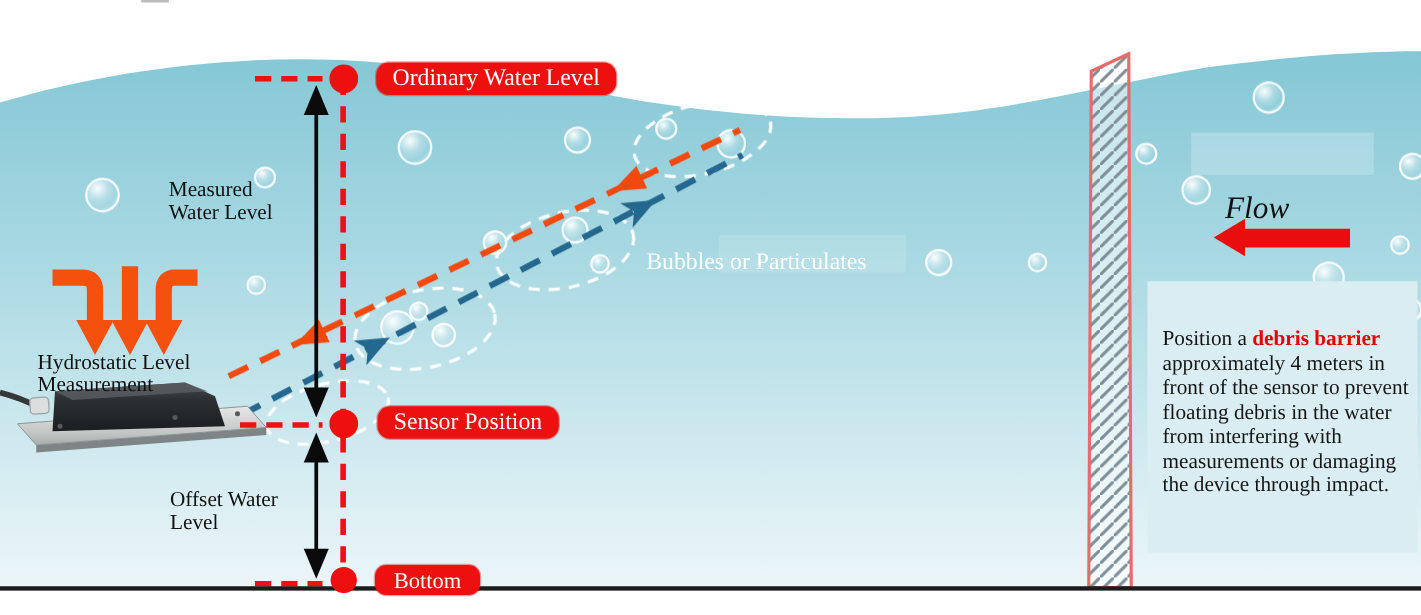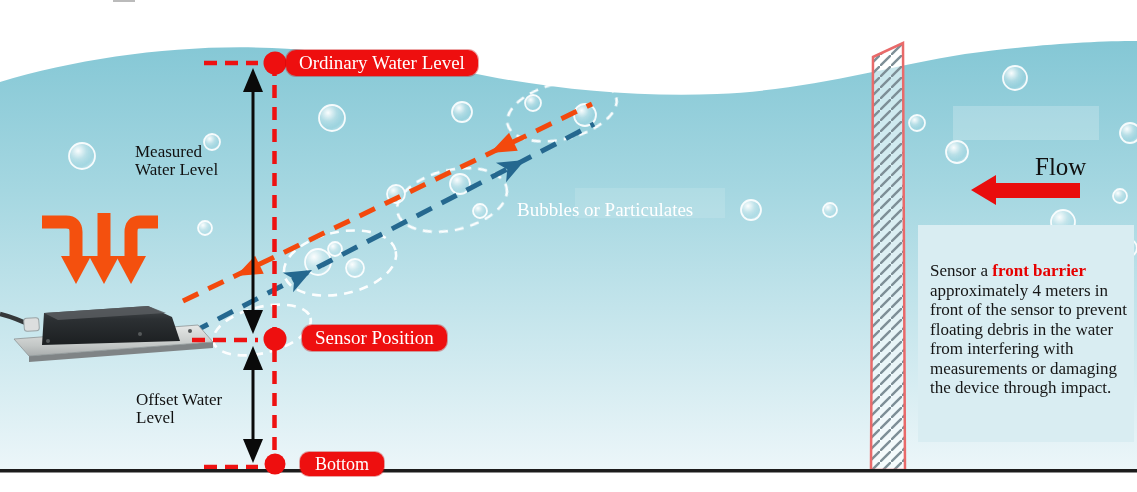--- a/index.html
+++ b/index.html
@@ -154,32 +154,33 @@
 
     <rect x="0" y="469" width="1137" height="3.5" fill="#1c1c1c"></rect>
 
     <g fill="#ee0f0f">
       <circle cx="275" cy="63" r="11.5"></circle>
       <circle cx="275" cy="339" r="11.5"></circle>
       <circle cx="275" cy="464" r="10.5"></circle>
     </g>
   </svg>
 
-  <div class="abs badge" style="left:286px;top:50px;">Ordinary Water Level</div>
+  <div class="abs badge" style="left:301px;top:50px;">Ordinary Water Level</div>
 
   <div class="abs badge" style="left:302px;top:325px;border-radius:10px;">Sensor Position</div>
 
   <div class="abs badge small" style="left:300px;top:452px;">Bottom</div>
 
   <div class="abs label" style="left:136px;top:391px;width:100px;">Offset Water Level</div>
 
   <div class="abs label" style="left:135px;top:143px;width:100px;">Measured Water Level</div>
 
+  <div class="abs label" style="left:30px;top:281px;width:158px;">Hydrostatic Level Measurement</div>
 
   <div class="abs bubbles-label" style="left:505px;top:199px;margin-left:12px;">Bubbles or Particulates</div>
 
-  <div class="abs flow-label" style="left:1035px;top:153px;">Flow</div>
+  <div class="abs flow-label" style="left:980px;top:153px;font-style:italic;">Flow</div>
 
   <div class="abs note-box">
-    <span>Sensor a </span><span class="hl">front barrier</span><span> approximately 4 meters in front of the sensor to prevent floating debris in the water from interfering with measurements or damaging the device through impact.</span>
+    <span>Position a </span><span class="hl">debris barrier</span><span> approximately 4 meters in front of the sensor to prevent floating debris in the water from interfering with measurements or damaging the device through impact.</span>
   </div>
 
 </div>
 
 </body></html>

